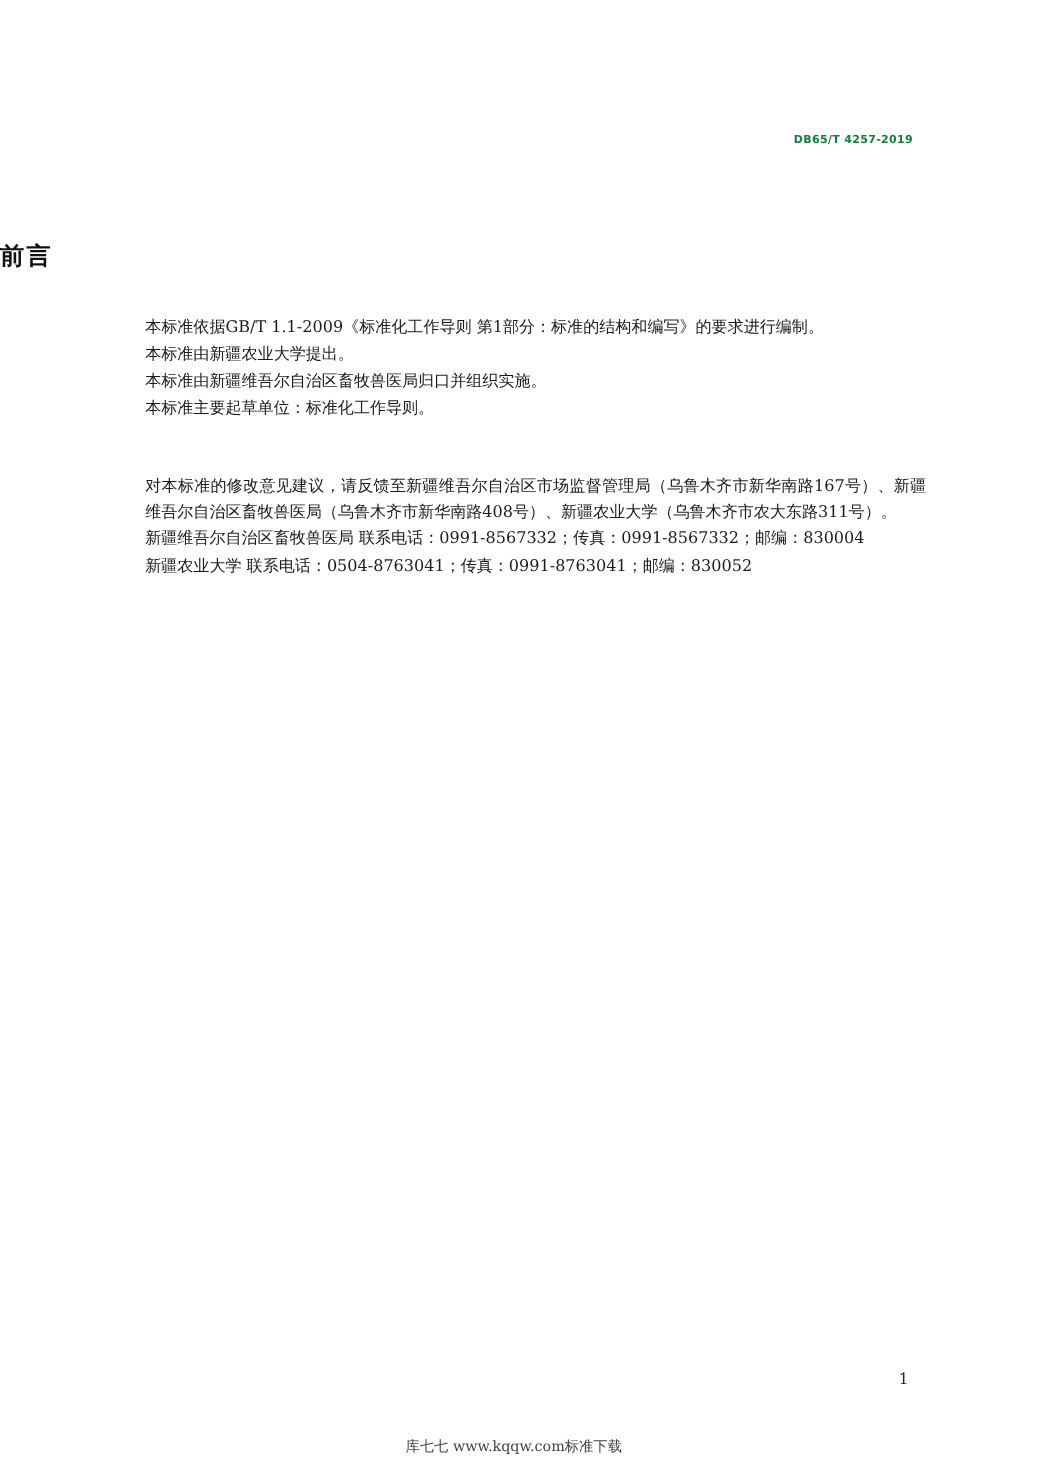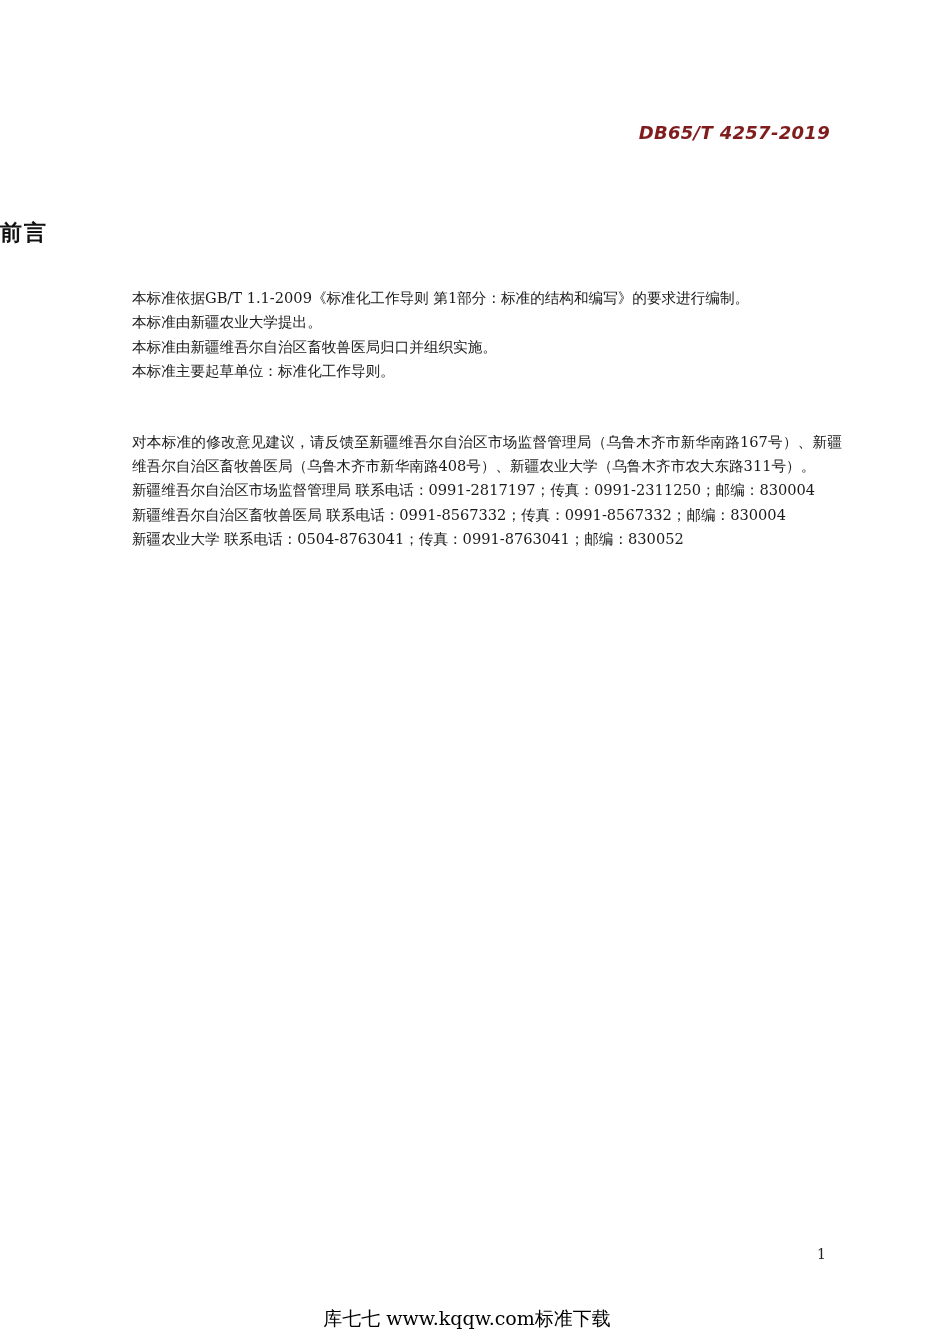--- a/index.html
+++ b/index.html
@@ -13,25 +13,24 @@
       position: relative;
       overflow: hidden;
       font-family: "DejaVu Serif", "Liberation Serif", serif;
       color: #1a1a1a;
     }
     .doc-code {
       position: absolute;
       right: 120px;
       top: 122px;
       font-family: "DejaVu Sans", "Liberation Sans", sans-serif;
-      font-size: 18px;
+      font-size: 10px;
       font-weight: bold;
       letter-spacing: 0.3px;
-      color: #7f1d1d;
-      font-style: italic;
+      color: #15803d;
     }
     .title {
       position: absolute;
       left: 0;
       width: 938px;
       top: 218px;
       text-align: left;
       font-family: "DejaVu Sans", "Liberation Sans", sans-serif;
       font-size: 22px;
       font-weight: bold;
@@ -61,37 +60,36 @@
       top: 1246px;
       font-size: 14px;
       color: #222;
     }
     .footer {
       position: absolute;
       left: 0;
       width: 934px;
       top: 1306px;
       text-align: center;
-      font-size: 19px;
-      color: #000000;
+      font-size: 13px;
+      color: #404040;
     }
   </style>
 </head>
 <body>
 
 <div class="doc-code">DB65/T 4257-2019</div>
 
 <div class="title">前言</div>
 
 <div class="body">
   <p class="para">本标准依据GB/T 1.1-2009《标准化工作导则  第1部分：标准的结构和编写》的要求进行编制。</p>
   <p class="para">本标准由新疆农业大学提出。</p>
   <p class="para">本标准由新疆维吾尔自治区畜牧兽医局归口并组织实施。</p>
   <p class="para">本标准主要起草单位：标准化工作导则。</p>
   <p class="para wrap">对本标准的修改意见建议，请反馈至新疆维吾尔自治区市场监督管理局（乌鲁木齐市新华南路167号）、新疆维吾尔自治区畜牧兽医局（乌鲁木齐市新华南路408号）、新疆农业大学（乌鲁木齐市农大东路311号）。</p>
-  <p class="para">新疆维吾尔自治区市场监督管理局  联系电话：0991-2817197；传真：0991-2311250；邮编：830004</p>
   <p class="para">新疆维吾尔自治区畜牧兽医局  联系电话：0991-8567332；传真：0991-8567332；邮编：830004</p>
   <p class="para">新疆农业大学  联系电话：0504-8763041；传真：0991-8763041；邮编：830052</p>
 </div>
 
 <div class="page-number">1</div>
 
 <div class="footer">库七七  www.kqqw.com标准下载</div>
 
 </body></html>

